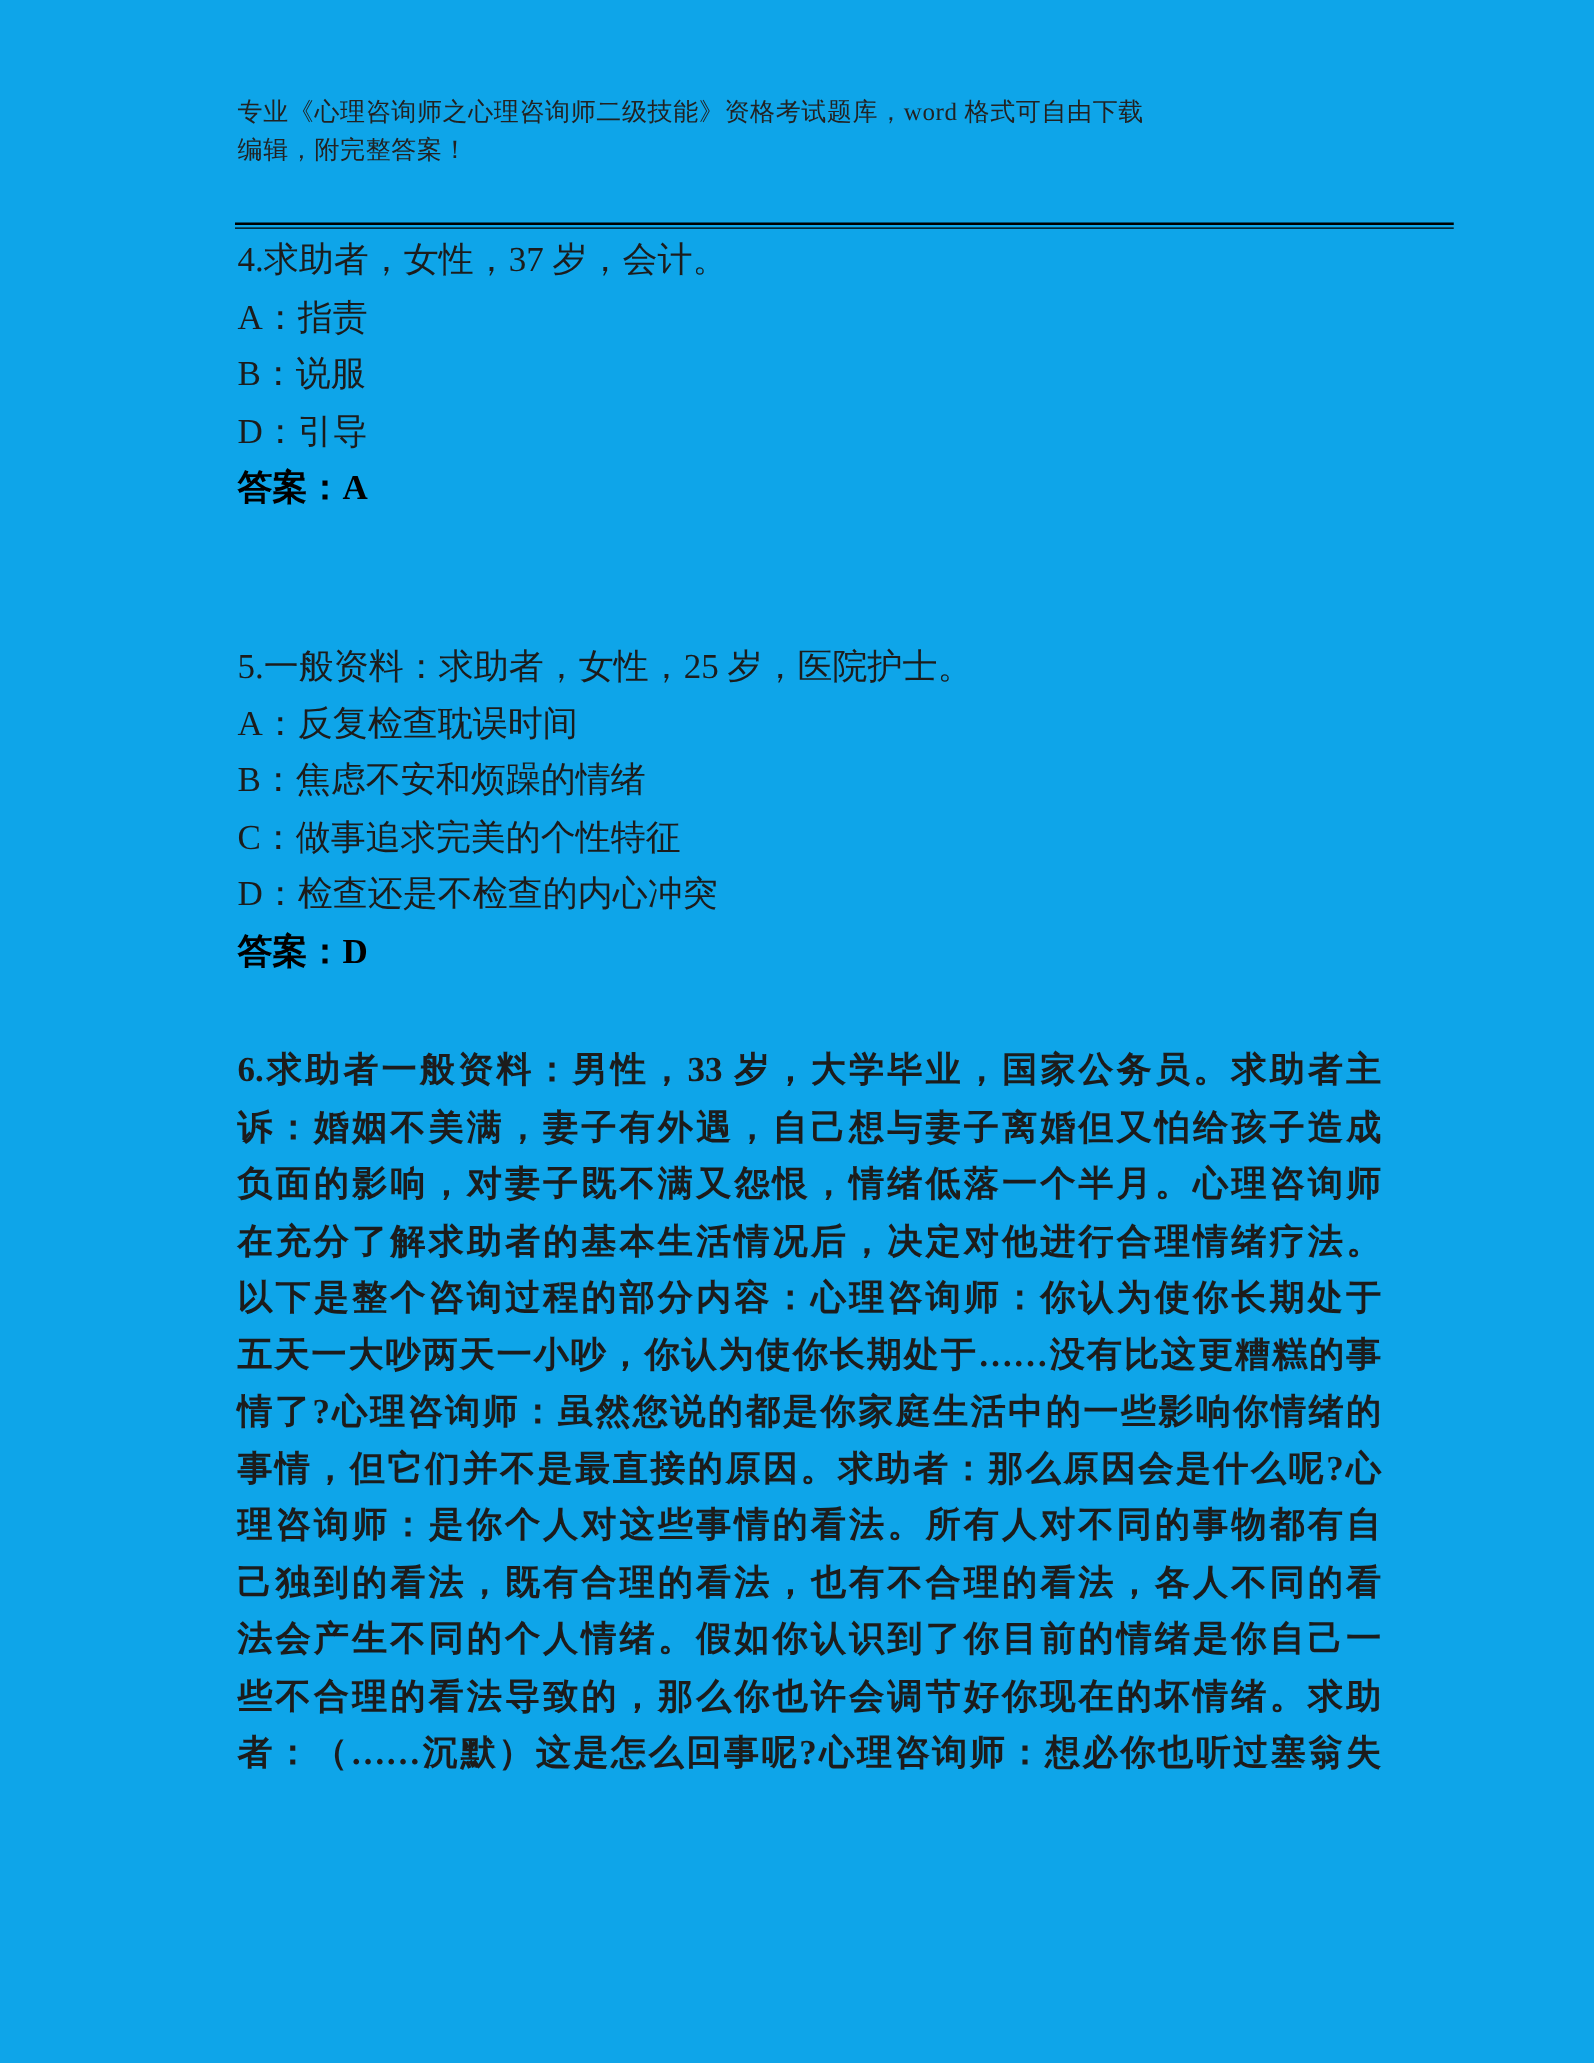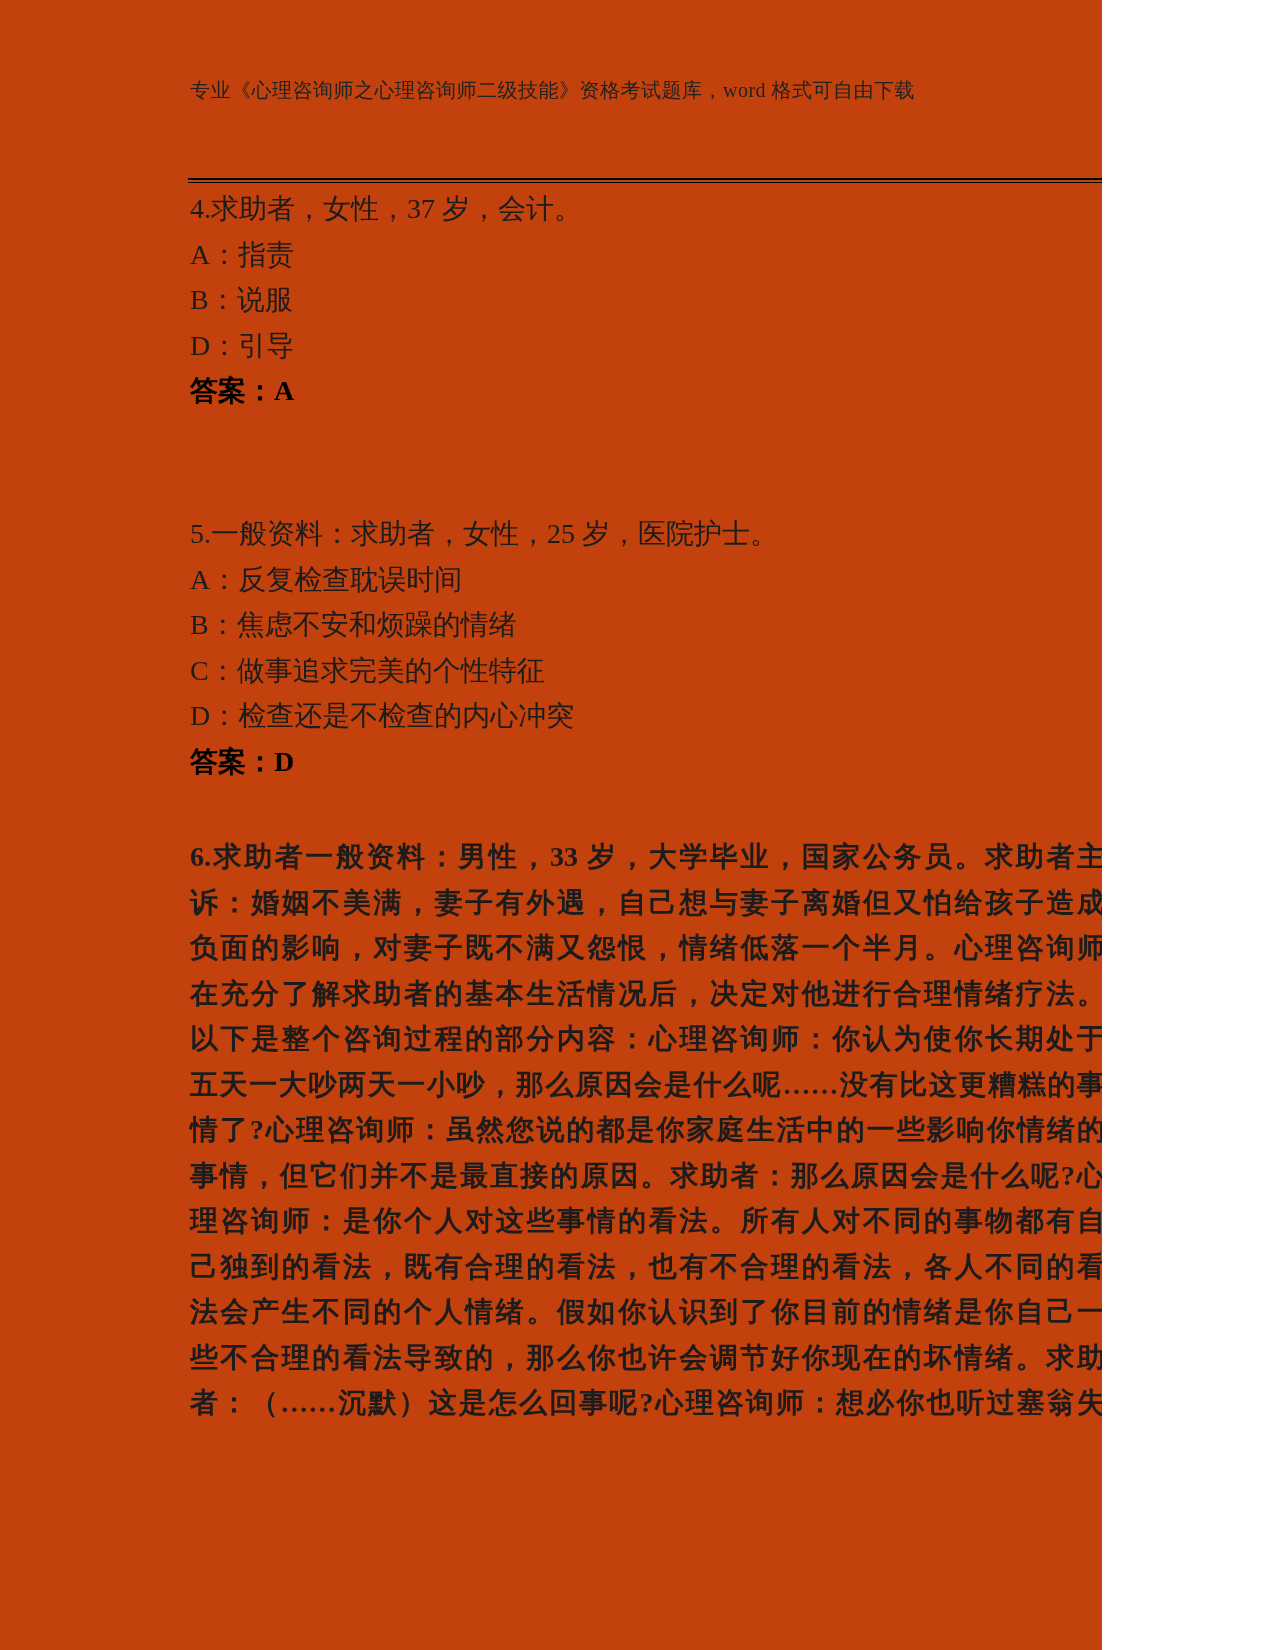--- a/index.html
+++ b/index.html
@@ -2,23 +2,23 @@
 <html><head>
 <meta charset="utf-8">
 <style>
   html, body {
     margin: 0;
     padding: 0;
     background: #ffffff;
   }
   .page {
     position: relative;
-    width: 1102px;
+    width: 1275px;
     height: 1650px;
-    background: #c2410c;
+    background: #0ea5e9;
     overflow: hidden;
     font-family: "Liberation Serif", "DejaVu Serif", serif;
     color: #1c1c1c;
   }
   .doc-header {
     position: absolute;
     left: 190px;
     top: 75px;
     width: 915px;
     font-size: 20px;
@@ -54,20 +54,21 @@
     text-align-last: justify;
   }
 </style>
 </head>
 <body>
 
 <div class="page">
 
   <div class="doc-header">
     <div class="header-line">专业《心理咨询师之心理咨询师二级技能》资格考试题库，word 格式可自由下载</div>
+    <div class="header-line">编辑，附完整答案！</div>
   </div>
 
   <div class="header-rule"></div>
 
   <section class="question q4">
     <div class="qline">4.求助者，女性，37 岁，会计。</div>
     <div class="qline">A：指责</div>
     <div class="qline">B：说服</div>
     <div class="qline">D：引导</div>
     <div class="qline answer">答案：A</div>
@@ -81,21 +82,21 @@
     <div class="qline">D：检查还是不检查的内心冲突</div>
     <div class="qline answer">答案：D</div>
   </section>
 
   <section class="question q6">
     <div class="pline">6.求助者一般资料：男性，33 岁，大学毕业，国家公务员。求助者主</div>
     <div class="pline">诉：婚姻不美满，妻子有外遇，自己想与妻子离婚但又怕给孩子造成</div>
     <div class="pline">负面的影响，对妻子既不满又怨恨，情绪低落一个半月。心理咨询师</div>
     <div class="pline">在充分了解求助者的基本生活情况后，决定对他进行合理情绪疗法。</div>
     <div class="pline">以下是整个咨询过程的部分内容：心理咨询师：你认为使你长期处于</div>
-    <div class="pline">五天一大吵两天一小吵，那么原因会是什么呢……没有比这更糟糕的事</div>
+    <div class="pline">五天一大吵两天一小吵，你认为使你长期处于……没有比这更糟糕的事</div>
     <div class="pline">情了?心理咨询师：虽然您说的都是你家庭生活中的一些影响你情绪的</div>
     <div class="pline">事情，但它们并不是最直接的原因。求助者：那么原因会是什么呢?心</div>
     <div class="pline">理咨询师：是你个人对这些事情的看法。所有人对不同的事物都有自</div>
     <div class="pline">己独到的看法，既有合理的看法，也有不合理的看法，各人不同的看</div>
     <div class="pline">法会产生不同的个人情绪。假如你认识到了你目前的情绪是你自己一</div>
     <div class="pline">些不合理的看法导致的，那么你也许会调节好你现在的坏情绪。求助</div>
     <div class="pline">者：（……沉默）这是怎么回事呢?心理咨询师：想必你也听过塞翁失</div>
   </section>
 
 </div>

